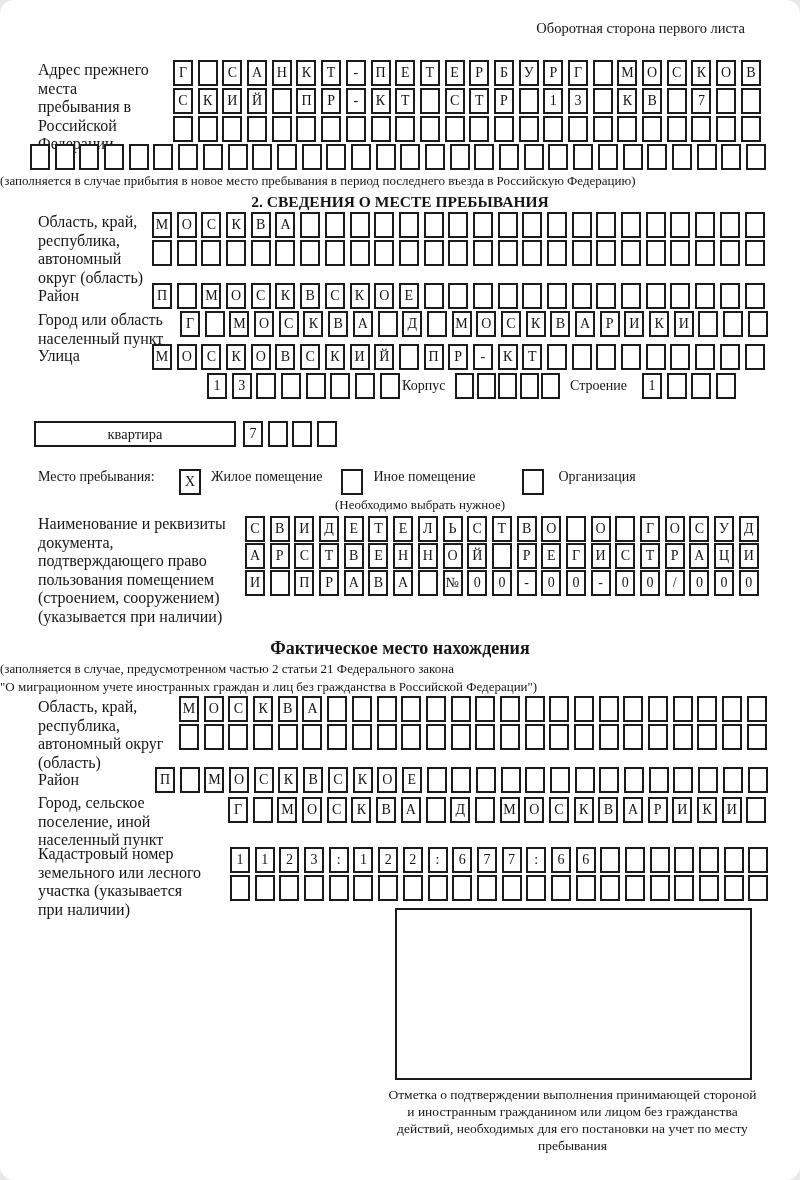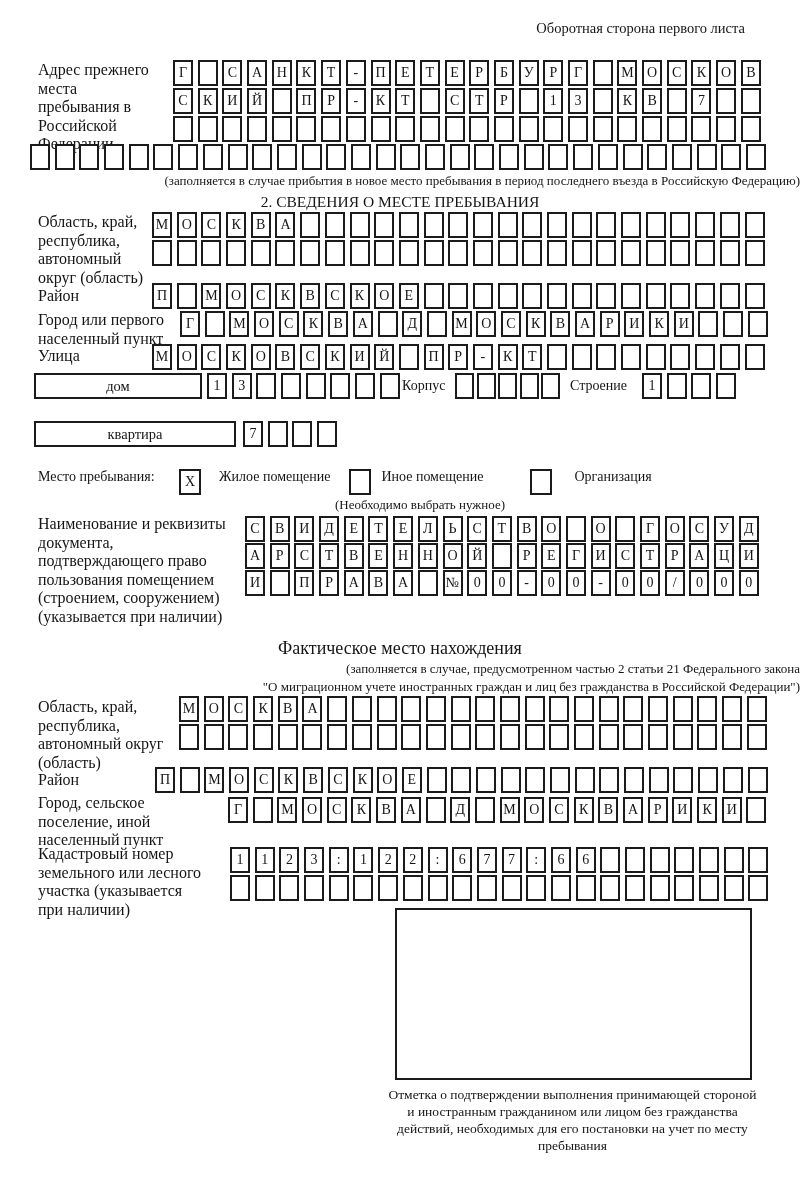--- a/index.html
+++ b/index.html
@@ -1,39 +1,40 @@
 <!DOCTYPE html>
 <html><head>
 <meta charset="utf-8">
 <style>
   html,body { margin:0; padding:0; background:#e8e8e8; }
   .page {
     position:relative; width:800px; height:1180px; margin:0 auto;
     background:#ffffff; color:#151515;
     font-family:"Liberation Serif","DejaVu Serif",serif;
     overflow:hidden;
+    border-radius:14px;
   }
   .top-note { position:absolute; top:20px; left:0; width:745px; text-align:right; font-size:14.5px; }
   .lbl { position:absolute; font-size:16px; line-height:18.5px; }
   .box-row { position:absolute; display:flex; gap:4.7px; }
   .cell {
     flex:0 0 20px; width:20px; height:26px; box-sizing:border-box;
     border:2px solid #1b1b1b; background:#fff;
     display:flex; align-items:center; justify-content:center;
     font-size:14px; line-height:1;
   }
   .cell-sm { flex-basis:19px; width:19px; }
   .wide-box {
     position:absolute; height:26px; box-sizing:border-box; border:2px solid #1b1b1b;
     display:flex; align-items:center; justify-content:center; font-size:14.5px; background:#fff;
   }
   .inline-lbl { position:absolute; font-size:14px; }
   .note { position:absolute; font-size:13px; }
-  .note-center { position:absolute; left:0; width:100%; text-align:right; font-size:13px; }
-  .heading { position:absolute; left:0; width:100%; text-align:center; font-weight:normal; font-size:15.5px; }
+  .note-center { position:absolute; left:0; width:100%; text-align:left; font-size:13px; }
+  .heading { position:absolute; left:0; width:100%; text-align:center; font-weight:bold; font-size:15.5px; }
   .stay-row { position:absolute; top:469px; left:38px; display:flex; font-size:14px; }
   .checkbox {
     width:22px; height:26px; box-sizing:border-box; border:2px solid #1b1b1b;
     display:flex; align-items:center; justify-content:center; font-size:14px; background:#fff; flex:0 0 22px;
   }
   .stamp-box { position:absolute; top:908px; left:395px; width:357px; height:172px; box-sizing:border-box; border:2px solid #1b1b1b; background:#fff; }
   .stamp-caption { position:absolute; top:1086px; left:385px; width:375px; text-align:center; font-size:13.5px; line-height:17px; }
 </style>
 </head>
 <body>
@@ -235,21 +236,21 @@
       <div class="cell"></div>
       <div class="cell"></div>
       <div class="cell"></div>
       <div class="cell"></div>
       <div class="cell"></div>
       <div class="cell"></div>
       <div class="cell"></div>
       <div class="cell"></div>
     </div>
 
-  <div class="lbl" style="top:311px;left:38px;width:142px">Город или первого населенный пункт</div>
+  <div class="lbl" style="top:311px;left:38px;width:142px">Город или область населенный пункт</div>
   <div class="box-row" style="top:311px;left:180px">
       <div class="cell">Г</div>
       <div class="cell"></div>
       <div class="cell">М</div>
       <div class="cell">О</div>
       <div class="cell">С</div>
       <div class="cell">К</div>
       <div class="cell">В</div>
       <div class="cell">А</div>
       <div class="cell"></div>
@@ -292,21 +293,20 @@
       <div class="cell"></div>
       <div class="cell"></div>
       <div class="cell"></div>
       <div class="cell"></div>
       <div class="cell"></div>
       <div class="cell"></div>
       <div class="cell"></div>
       <div class="cell"></div>
     </div>
 
-  <div class="wide-box" style="top:373px;left:34px;width:168px">дом</div>
   <div class="box-row" style="top:373px;left:207px">
       <div class="cell">1</div>
       <div class="cell">3</div>
       <div class="cell"></div>
       <div class="cell"></div>
       <div class="cell"></div>
       <div class="cell"></div>
       <div class="cell"></div>
       <div class="cell"></div>
     </div>
@@ -330,25 +330,25 @@
   <div class="box-row" style="top:421px;left:243px">
       <div class="cell">7</div>
       <div class="cell"></div>
       <div class="cell"></div>
       <div class="cell"></div>
     </div>
 
   <div class="stay-row">
     <span style="width:135px">Место пребывания:</span>
     <span class="checkbox" style="margin-left:6px">X</span>
-    <span style="margin-left:18px">Жилое помещение</span>
+    <span style="margin-left:10px">Жилое помещение</span>
     <span class="checkbox" style="margin-left:19px"></span>
     <span style="margin-left:10px">Иное помещение</span>
     <span class="checkbox" style="margin-left:47px"></span>
-    <span style="margin-left:22px">Организация</span>
+    <span style="margin-left:14px">Организация</span>
   </div>
   <div class="note" style="top:497px;left:240px;width:360px;text-align:center">(Необходимо выбрать нужное)</div>
 
   <div class="lbl" style="top:515px;left:38px;width:205px">Наименование и реквизиты документа, подтверждающего право пользования помещением (строением, сооружением) (указывается при наличии)</div>
   <div class="box-row" style="top:516px;left:245px">
       <div class="cell">С</div>
       <div class="cell">В</div>
       <div class="cell">И</div>
       <div class="cell">Д</div>
       <div class="cell">Е</div>

